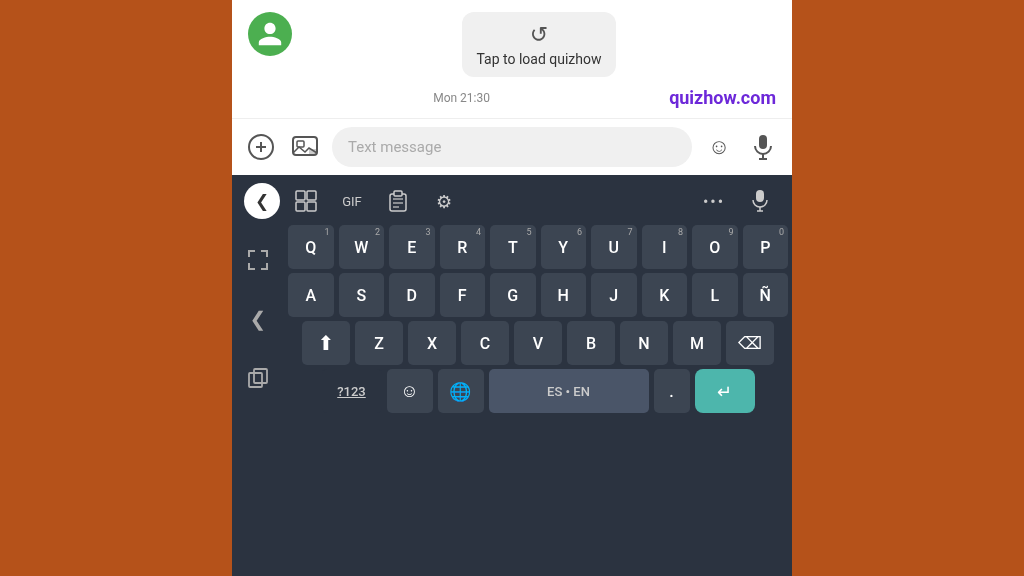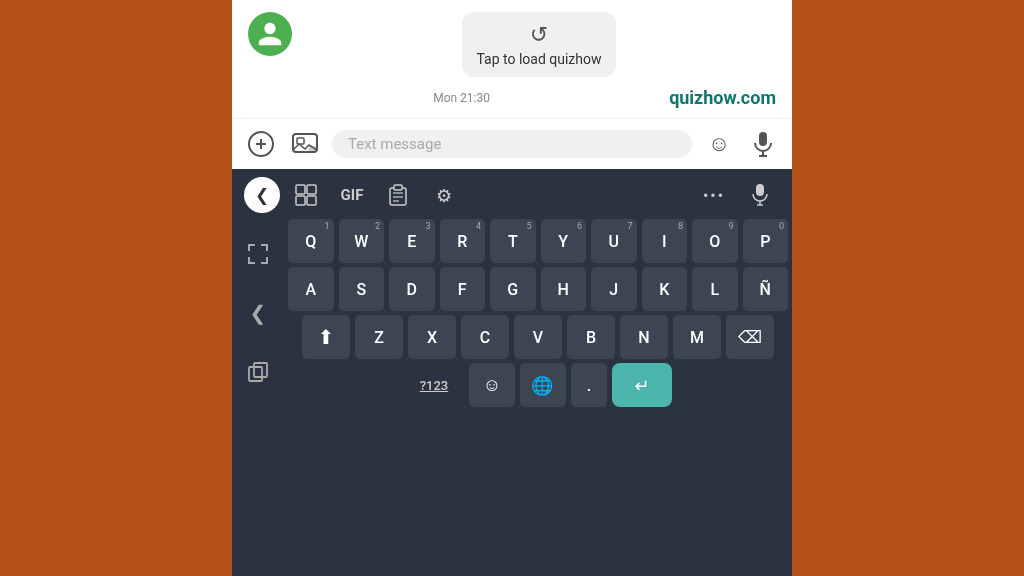--- a/index.html
+++ b/index.html
@@ -50,21 +50,21 @@
     }
     .message-time {
       font-size: 12px;
       color: #888;
       text-align: center;
       flex: 1;
     }
     .quizhow-label {
       font-size: 18px;
       font-weight: bold;
-      color: #0f766e;
+      color: #6d28d9;
     }
     .avatar-circle {
       width: 44px;
       height: 44px;
       background: #4caf50;
       border-radius: 50%;
       display: flex;
       align-items: center;
       justify-content: center;
       flex-shrink: 0;
@@ -116,21 +116,21 @@
     }
     .text-input-field {
       flex: 1;
       background: #f0f0f0;
       border-radius: 22px;
       padding: 8px 16px;
       font-size: 15px;
       color: #aaa;
       border: none;
       outline: none;
-      height: 28px;
+      height: 40px;
       display: flex;
       align-items: center;
     }
     
     .keyboard {
       background: #2b3340;
       flex: 1;
       display: flex;
       flex-direction: column;
       padding: 4px 0 6px;
@@ -342,21 +342,21 @@
     <div class="keyboard-toolbar">
       <div class="kb-tool-btn back-btn">❮</div>
       <div class="kb-tool-btn">
         <svg width="22" height="22" viewBox="0 0 22 22" fill="none">
           <rect x="1" y="1" width="9" height="9" rx="1" stroke="#ccc" stroke-width="1.5"></rect>
           <rect x="12" y="1" width="9" height="9" rx="1" stroke="#ccc" stroke-width="1.5"></rect>
           <rect x="1" y="12" width="9" height="9" rx="1" stroke="#ccc" stroke-width="1.5"></rect>
           <rect x="12" y="12" width="9" height="9" rx="1" stroke="#ccc" stroke-width="1.5"></rect>
         </svg>
       </div>
-      <div class="kb-tool-btn" style="font-size:15px; font-weight:bold; color:#ccc;">GIF</div>
+      <div class="kb-tool-btn" style="font-size:13px; font-weight:normal; color:#ccc;">GIF</div>
       <div class="kb-tool-btn">
         <svg width="20" height="22" viewBox="0 0 20 22" fill="none">
           <rect x="2" y="4" width="16" height="17" rx="2" stroke="#ccc" stroke-width="1.5"></rect>
           <rect x="6" y="1" width="8" height="5" rx="1" stroke="#ccc" stroke-width="1.5" fill="#2b3340"></rect>
           <line x1="5" y1="9" x2="15" y2="9" stroke="#ccc" stroke-width="1.2"></line>
           <line x1="5" y1="13" x2="15" y2="13" stroke="#ccc" stroke-width="1.2"></line>
           <line x1="5" y1="17" x2="11" y2="17" stroke="#ccc" stroke-width="1.2"></line>
         </svg>
       </div>
       <div class="kb-tool-btn" style="font-size:18px; color:#ccc;">⚙</div>
@@ -430,20 +430,21 @@
             <div class="kb-key">B</div>
             <div class="kb-key">N</div>
             <div class="kb-key">M</div>
             <div class="kb-key delete-key">⌫</div>
           </div>
 
           <div class="kb-row">
             <div class="kb-key fn-key">?123</div>
             <div class="kb-key emoji-key">☺</div>
             <div class="kb-key globe-key">🌐</div>
+            <div class="kb-key space-key">ES • EN</div>
             <div class="kb-key period-key">.</div>
             <div class="kb-key enter-key">↵</div>
           </div>
         </div>
       </div>
     </div>
   </div>
 </div>
 
 </body></html>

